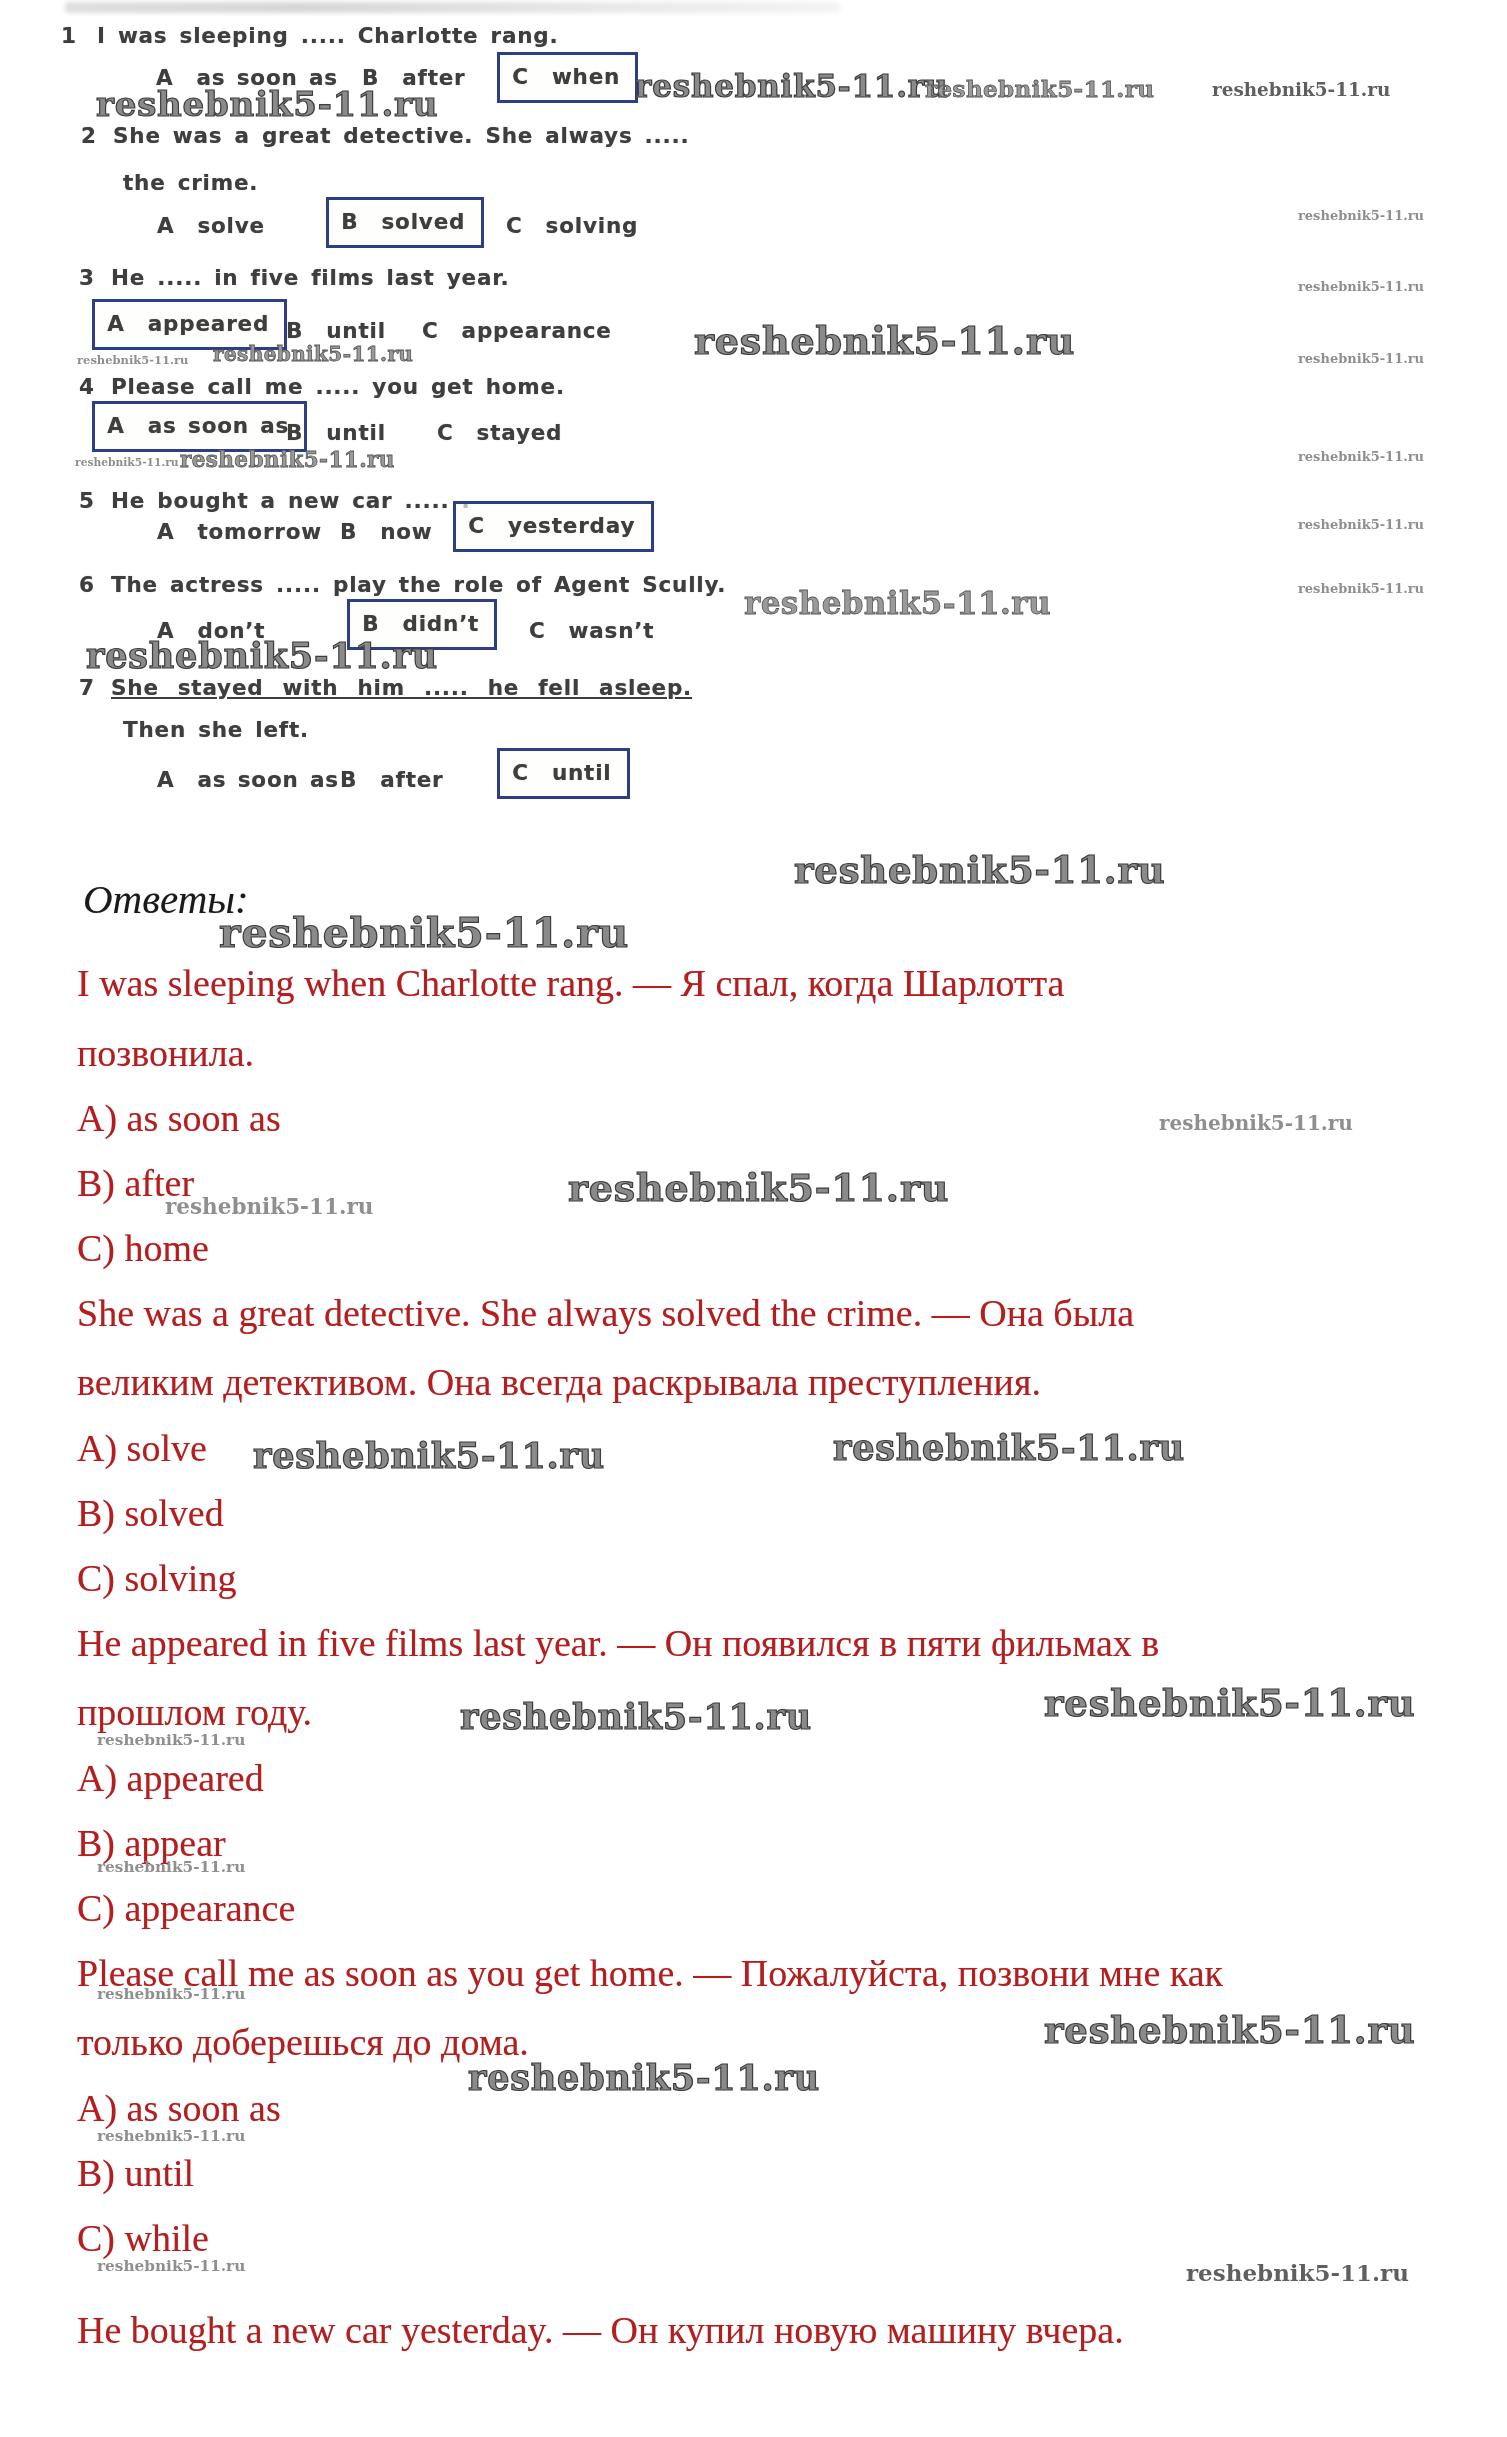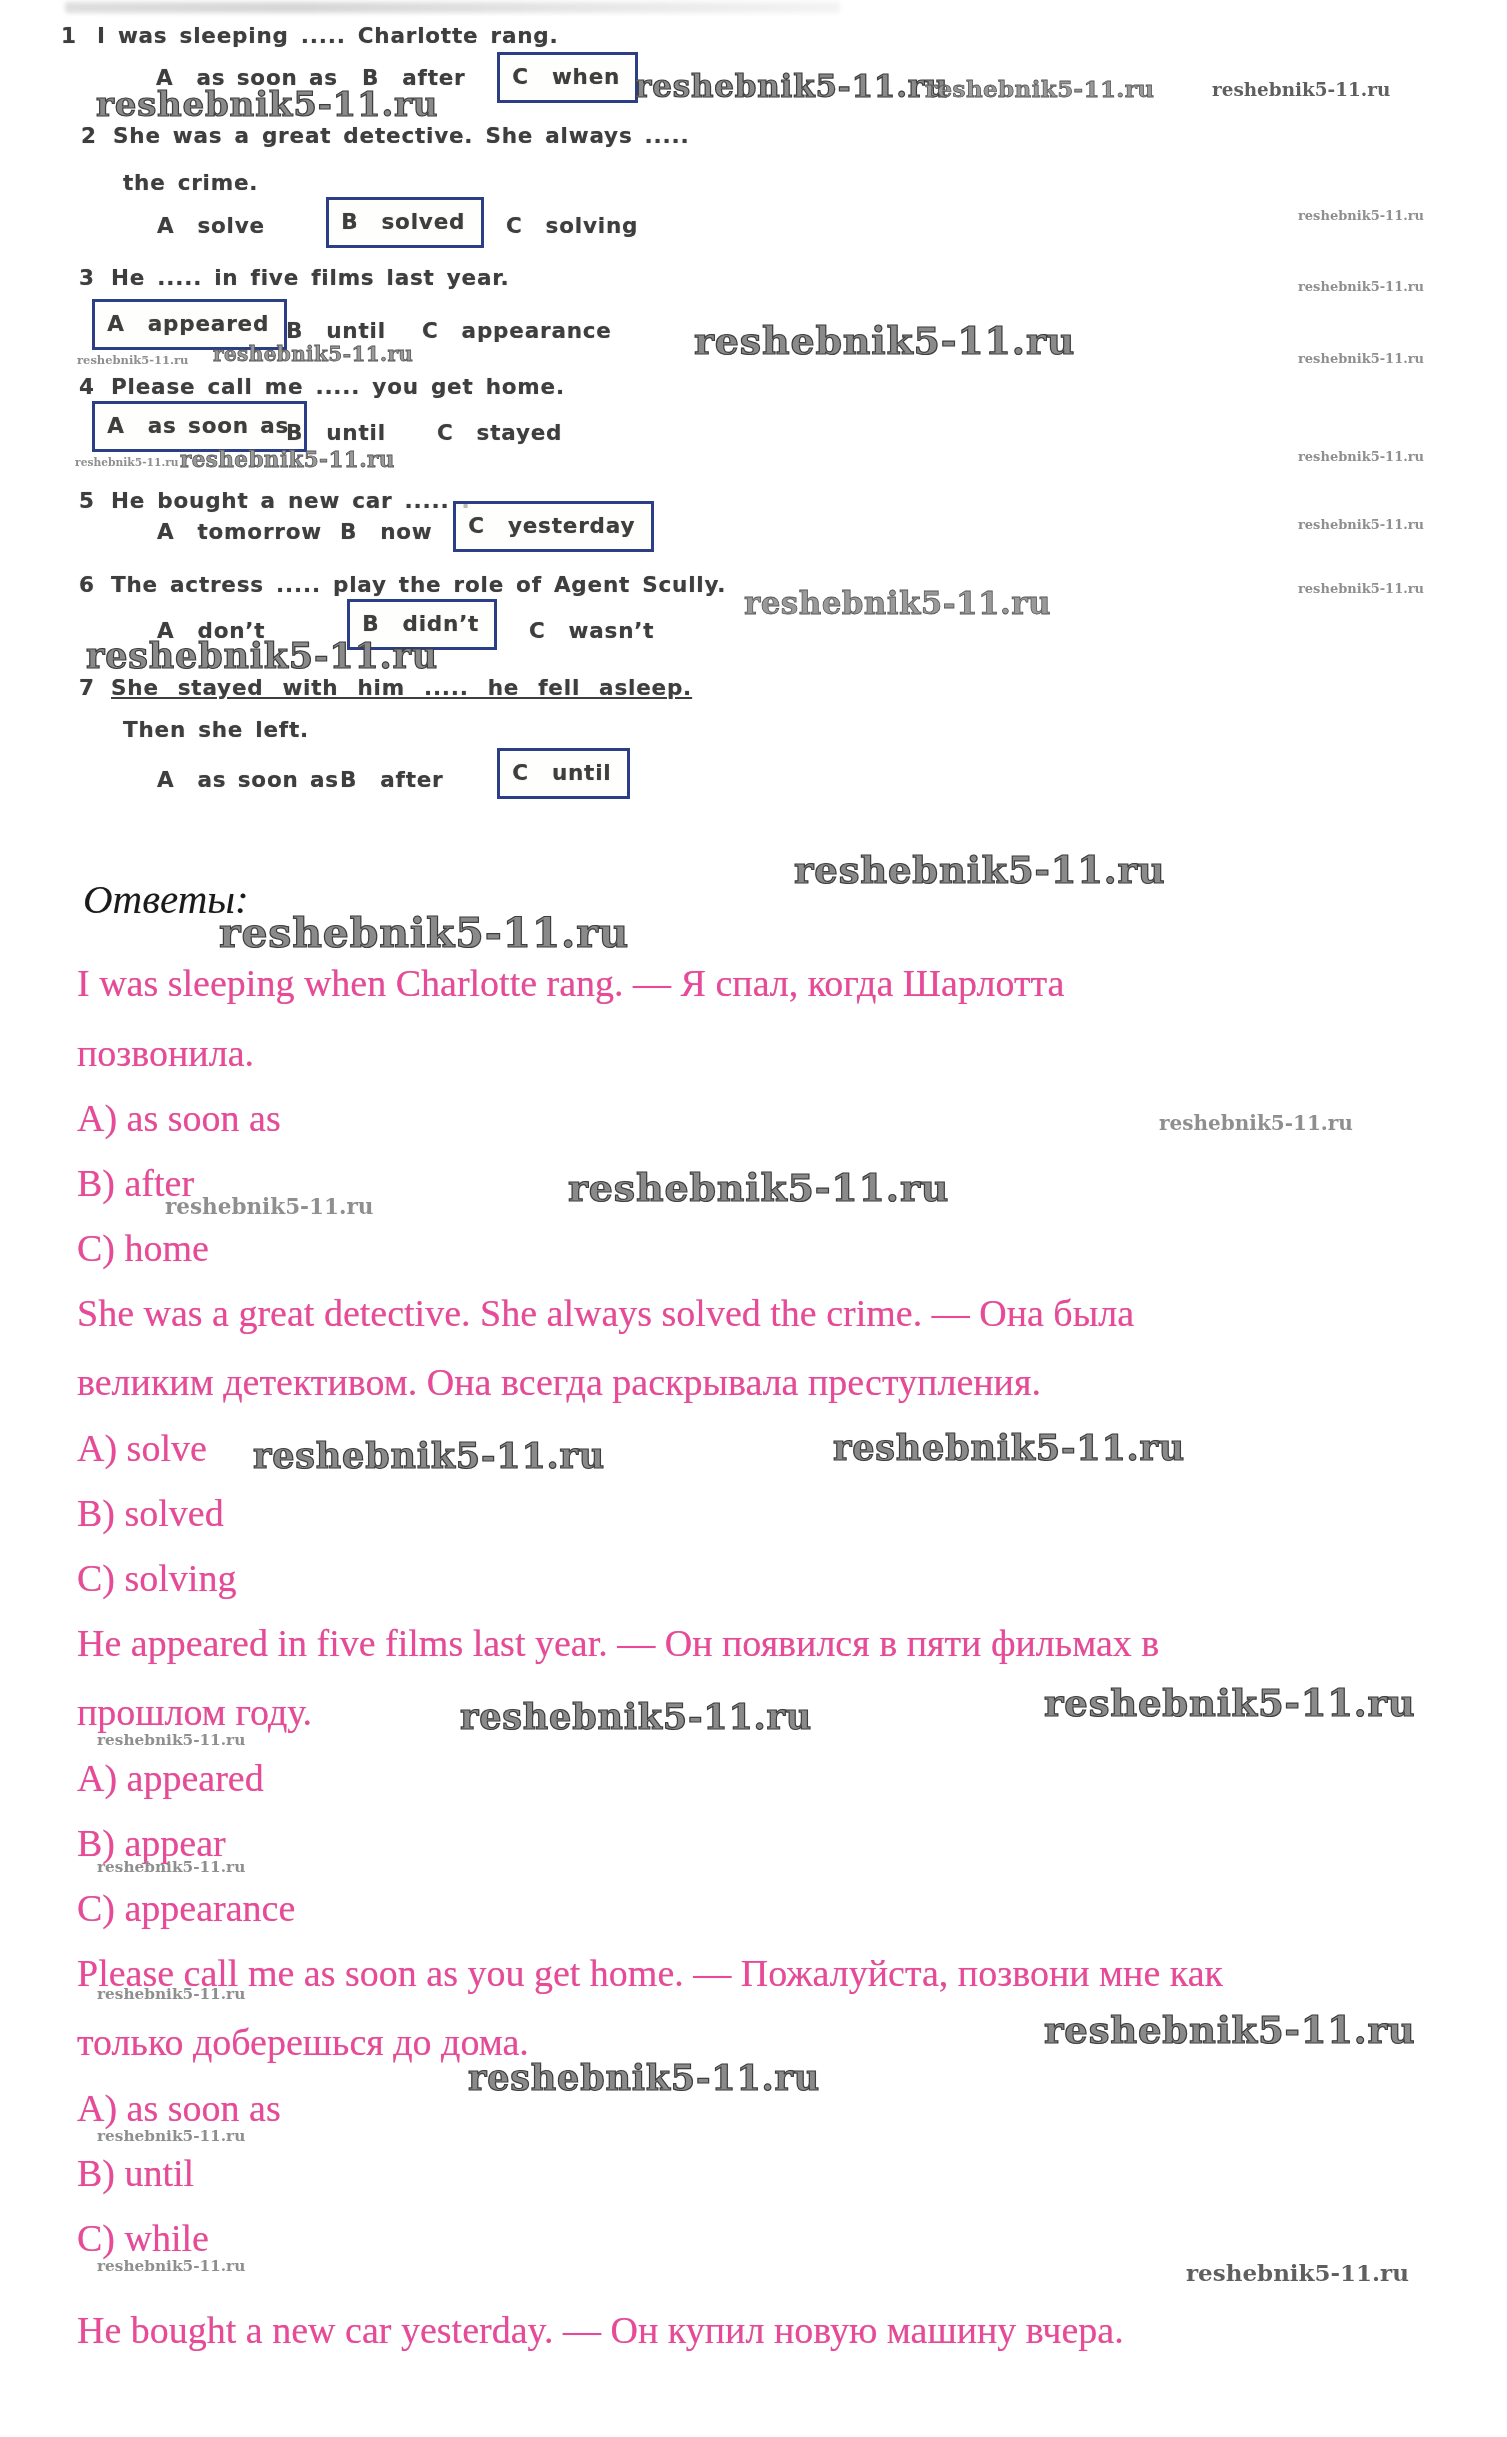--- a/index.html
+++ b/index.html
@@ -29,21 +29,21 @@
   }
   .smear{
     position:absolute;left:65px;top:1.5px;width:775px;height:11.5px;
     background:linear-gradient(90deg,#d4d4d4,#c9c9c9 30%,#dedede 65%,#f0f0f0);
     filter:blur(2.3px);opacity:.75;border-radius:3.1px;
   }
   
   .ans{
     position:absolute;left:77px;
     font-family:"Liberation Serif","DejaVu Serif",serif;
-    font-size:38px;color:#ec4899;white-space:nowrap;
+    font-size:38px;color:#b91c1c;white-space:nowrap;
     text-shadow:0 0 0.8px rgba(20,20,20,.35);
     text-align:center;
   }
   .ans-head{
     position:absolute;left:83px;top:875px;
     font-family:"Liberation Serif","DejaVu Serif",serif;
     font-style:italic;font-size:41px;color:#1a1a1a;
     text-shadow:0 0 0.8px rgba(20,20,20,.35);
   }
   

